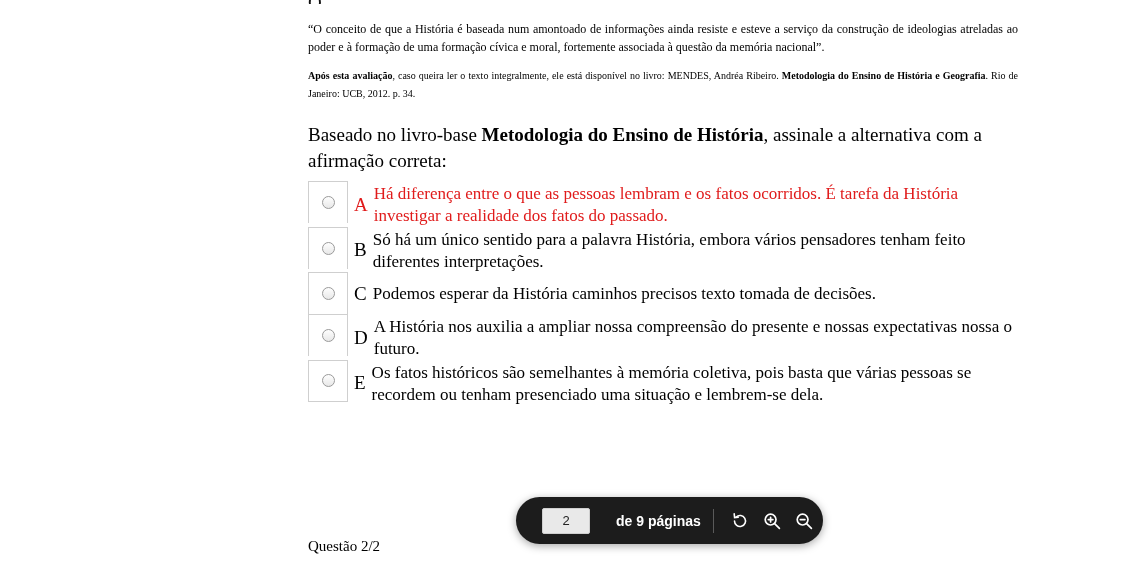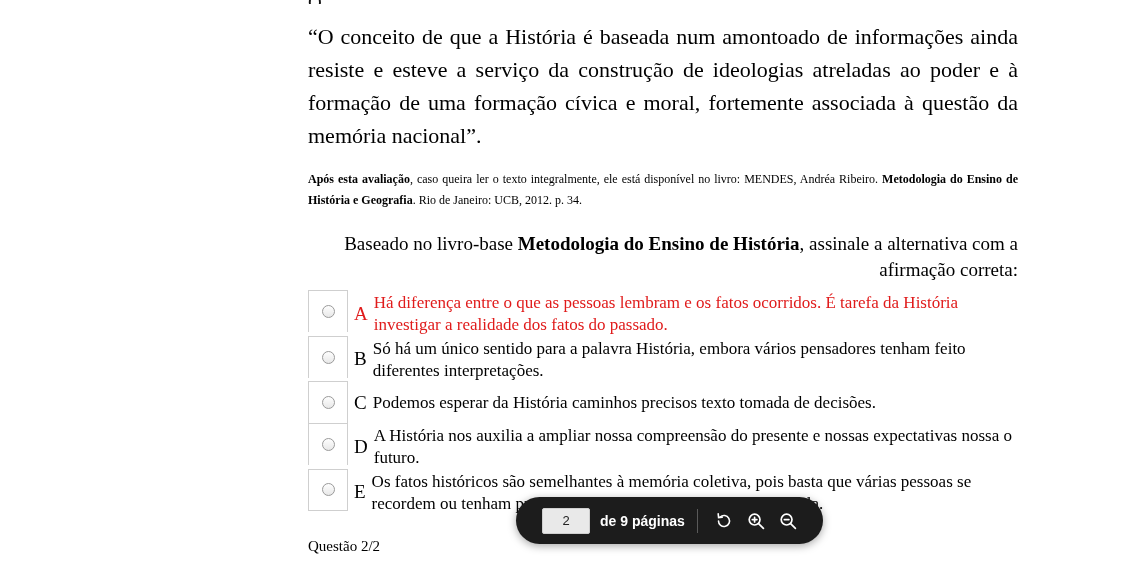--- a/index.html
+++ b/index.html
@@ -35,37 +35,36 @@
     color: #111;
     height: 12px;
     overflow: hidden;
   }
   .lead {
     font-size: 19px;
     line-height: 1.35;
     margin-top: 30px;
   }
   .quote {
-    font-size: 22px;
+    font-size: 12px;
     line-height: 1.5;
     text-align: justify;
     margin-top: 20px;
   }
   .source {
-    font-size: 12px;
+    font-size: 10px;
     line-height: 1.75;
-    margin-top: 17px;
+    margin-top: 11px;
     text-align: justify;
   }
   .source b { font-weight: bold; }
   .prompt {
     font-size: 19px;
     line-height: 1.35;
     margin-top: 20px;
-    text-align: right;
   }
   .prompt b { font-weight: bold; }
 
   .options {
     margin-top: 8px;
   }
   .option {
     display: flex;
     align-items: flex-start;
     min-height: 42px;
@@ -144,21 +143,21 @@
     font-size: 13px;
     font-family: "Liberation Sans", sans-serif;
     text-align: center;
     box-sizing: border-box;
     padding: 0;
   }
   .page-total {
     color: #ffffff;
     font-size: 14px;
     font-weight: bold;
-    margin-left: 10px;
+    margin-left: 26px;
     white-space: nowrap;
   }
   .tb-divider {
     width: 1px;
     height: 24px;
     background: #5a5a5a;
     margin: 0 10px 0 12px;
   }
   .tb-btn {
     width: 32px;

